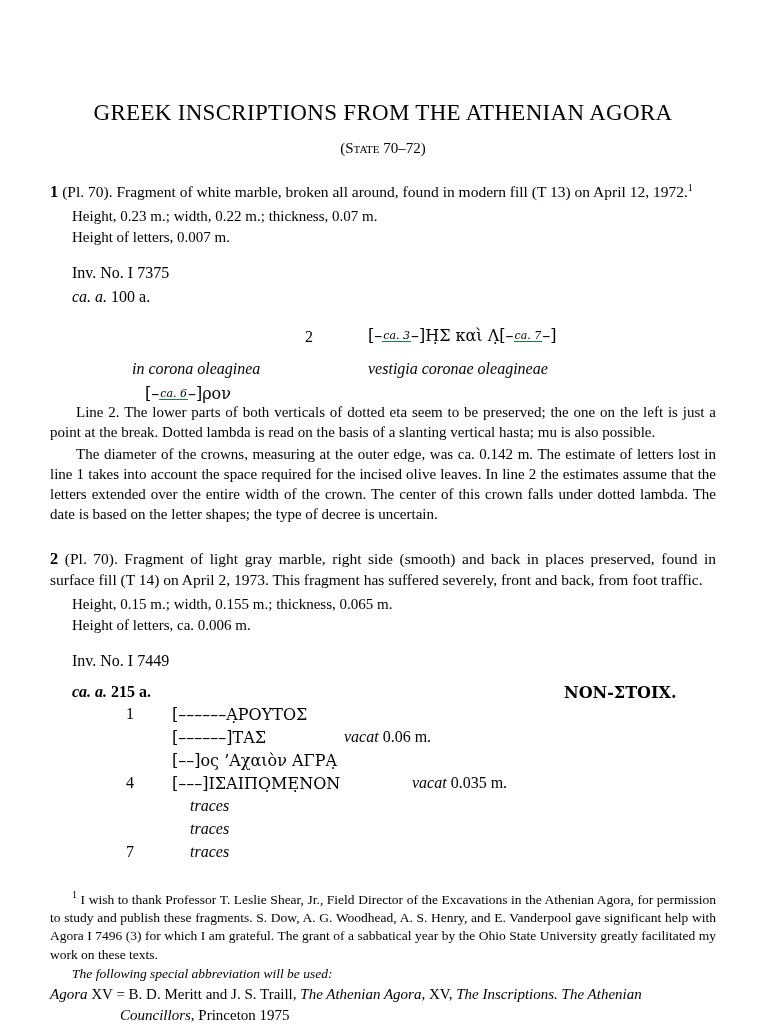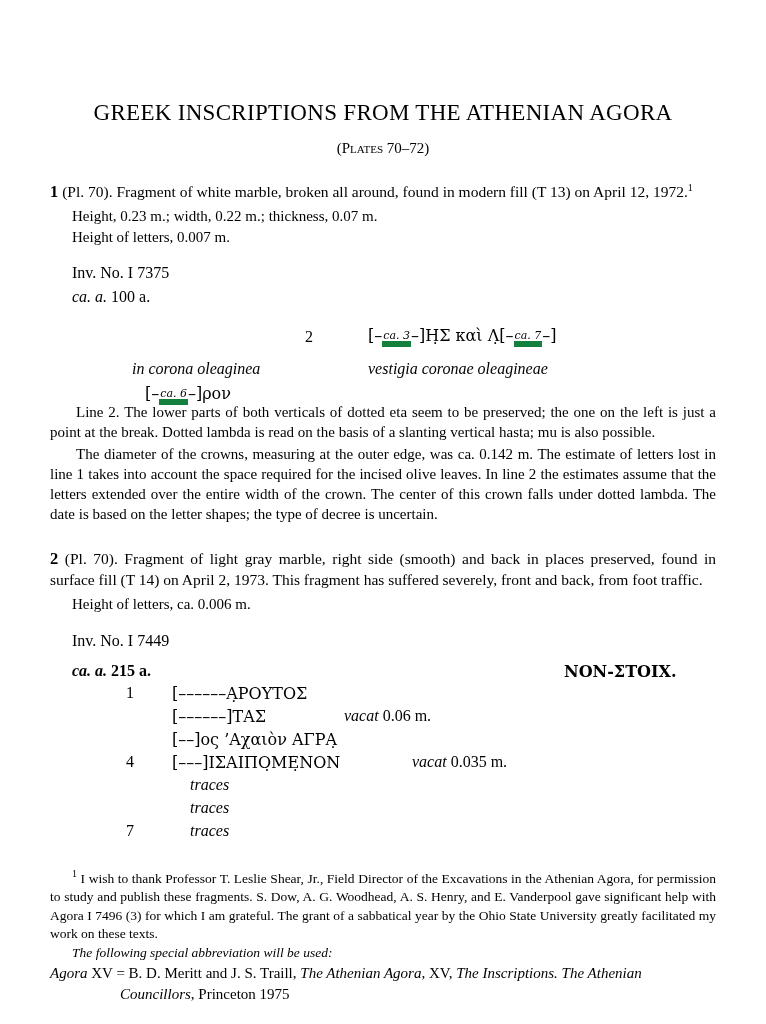--- a/index.html
+++ b/index.html
@@ -127,21 +127,21 @@
   .restoration {
     display: inline-block;
     font-size: 11px;
     text-align: center;
     position: relative;
     top: -2px;
     font-style: italic;
   }
   .restoration .bar {
     display: block;
-    border-bottom: 6px solid #15803d;
+    border-bottom: 1px solid #15803d;
     line-height: 1.05;
     padding: 0 1px;
   }
 
   
   .ins2 {
     margin-top: 10px;
     margin-left: 22px;
     font-size: 16px;
     position: relative;
@@ -217,21 +217,21 @@
 </style>
 </head>
 <body>
 
 <div class="page">
   <div class="content">
 
     <h1 class="title">GREEK INSCRIPTIONS FROM THE ATHENIAN AGORA</h1>
 
     <div class="plates">
-      (<span class="smallcaps">Plates</span>
+      (<span class="smallcaps">State</span>
       <span>70–72</span>)
     </div>
 
     <p class="entry-head">
       <span class="entry-num">1</span>
       <span>(Pl. 70). Fragment of white marble, broken all around, found in modern fill (T 13) on April 12, 1972.</span><sup class="fn">1</sup>
     </p>
     <div class="measure">Height, 0.23 m.; width, 0.22 m.; thickness, 0.07 m.</div>
     <div class="measure">Height of letters, 0.007 m.</div>
 
@@ -255,20 +255,21 @@
       </div>
     </div>
 
     <p class="commentary">Line 2. The lower parts of both verticals of dotted eta seem to be preserved; the one on the left is just a point at the break. Dotted lambda is read on the basis of a slanting vertical hasta; mu is also possible.</p>
     <p class="commentary2">The diameter of the crowns, measuring at the outer edge, was ca. 0.142 m. The estimate of letters lost in line 1 takes into account the space required for the incised olive leaves. In line 2 the estimates assume that the letters extended over the entire width of the crown. The center of this crown falls under dotted lambda. The date is based on the letter shapes; the type of decree is uncertain.</p>
 
     <p class="entry-head" style="margin-top:24px">
       <span class="entry-num">2</span>
       <span>(Pl. 70). Fragment of light gray marble, right side (smooth) and back in places preserved, found in surface fill (T 14) on April 2, 1973. This fragment has suffered severely, front and back, from foot traffic.</span>
     </p>
+    <div class="measure">Height, 0.15 m.; width, 0.155 m.; thickness, 0.065 m.</div>
     <div class="measure">Height of letters, ca. 0.006 m.</div>
 
     <div class="inv-block">
       <div>Inv. No. I 7449</div>
     </div>
 
     <div class="ins2">
       <div class="hdr">
         <span><span class="ital">ca. a.</span>
         <span>215 a.</span></span>

